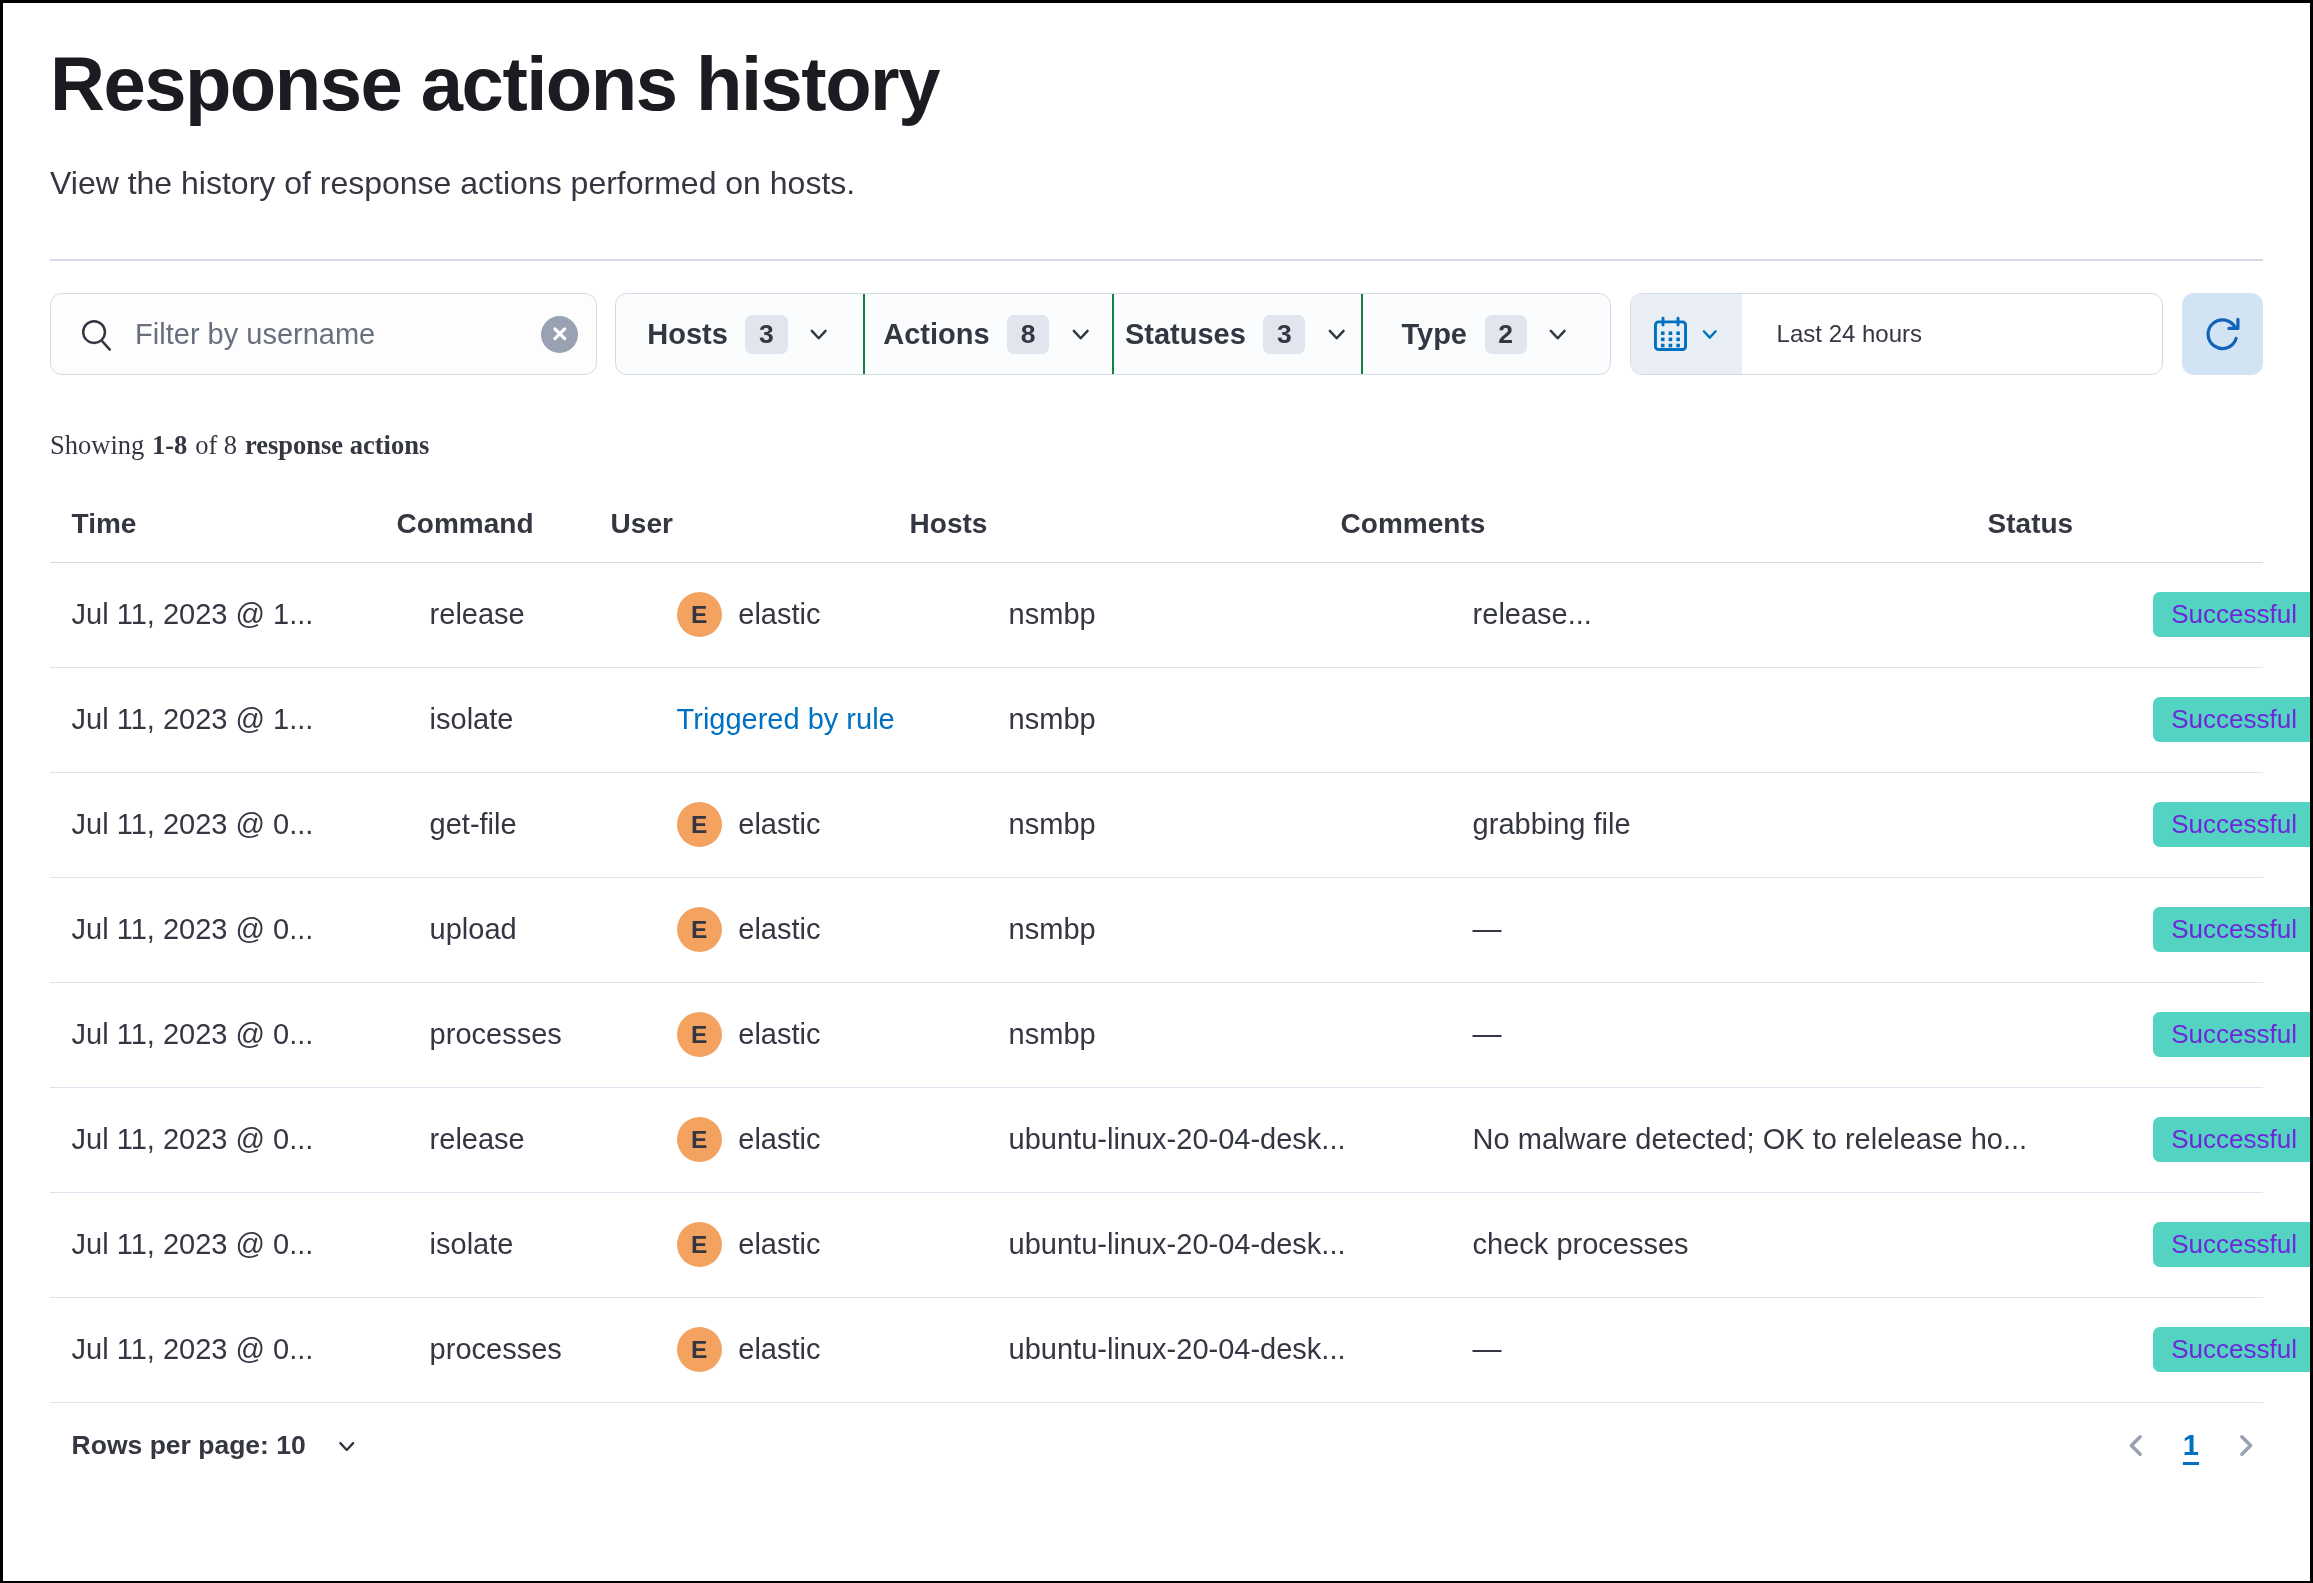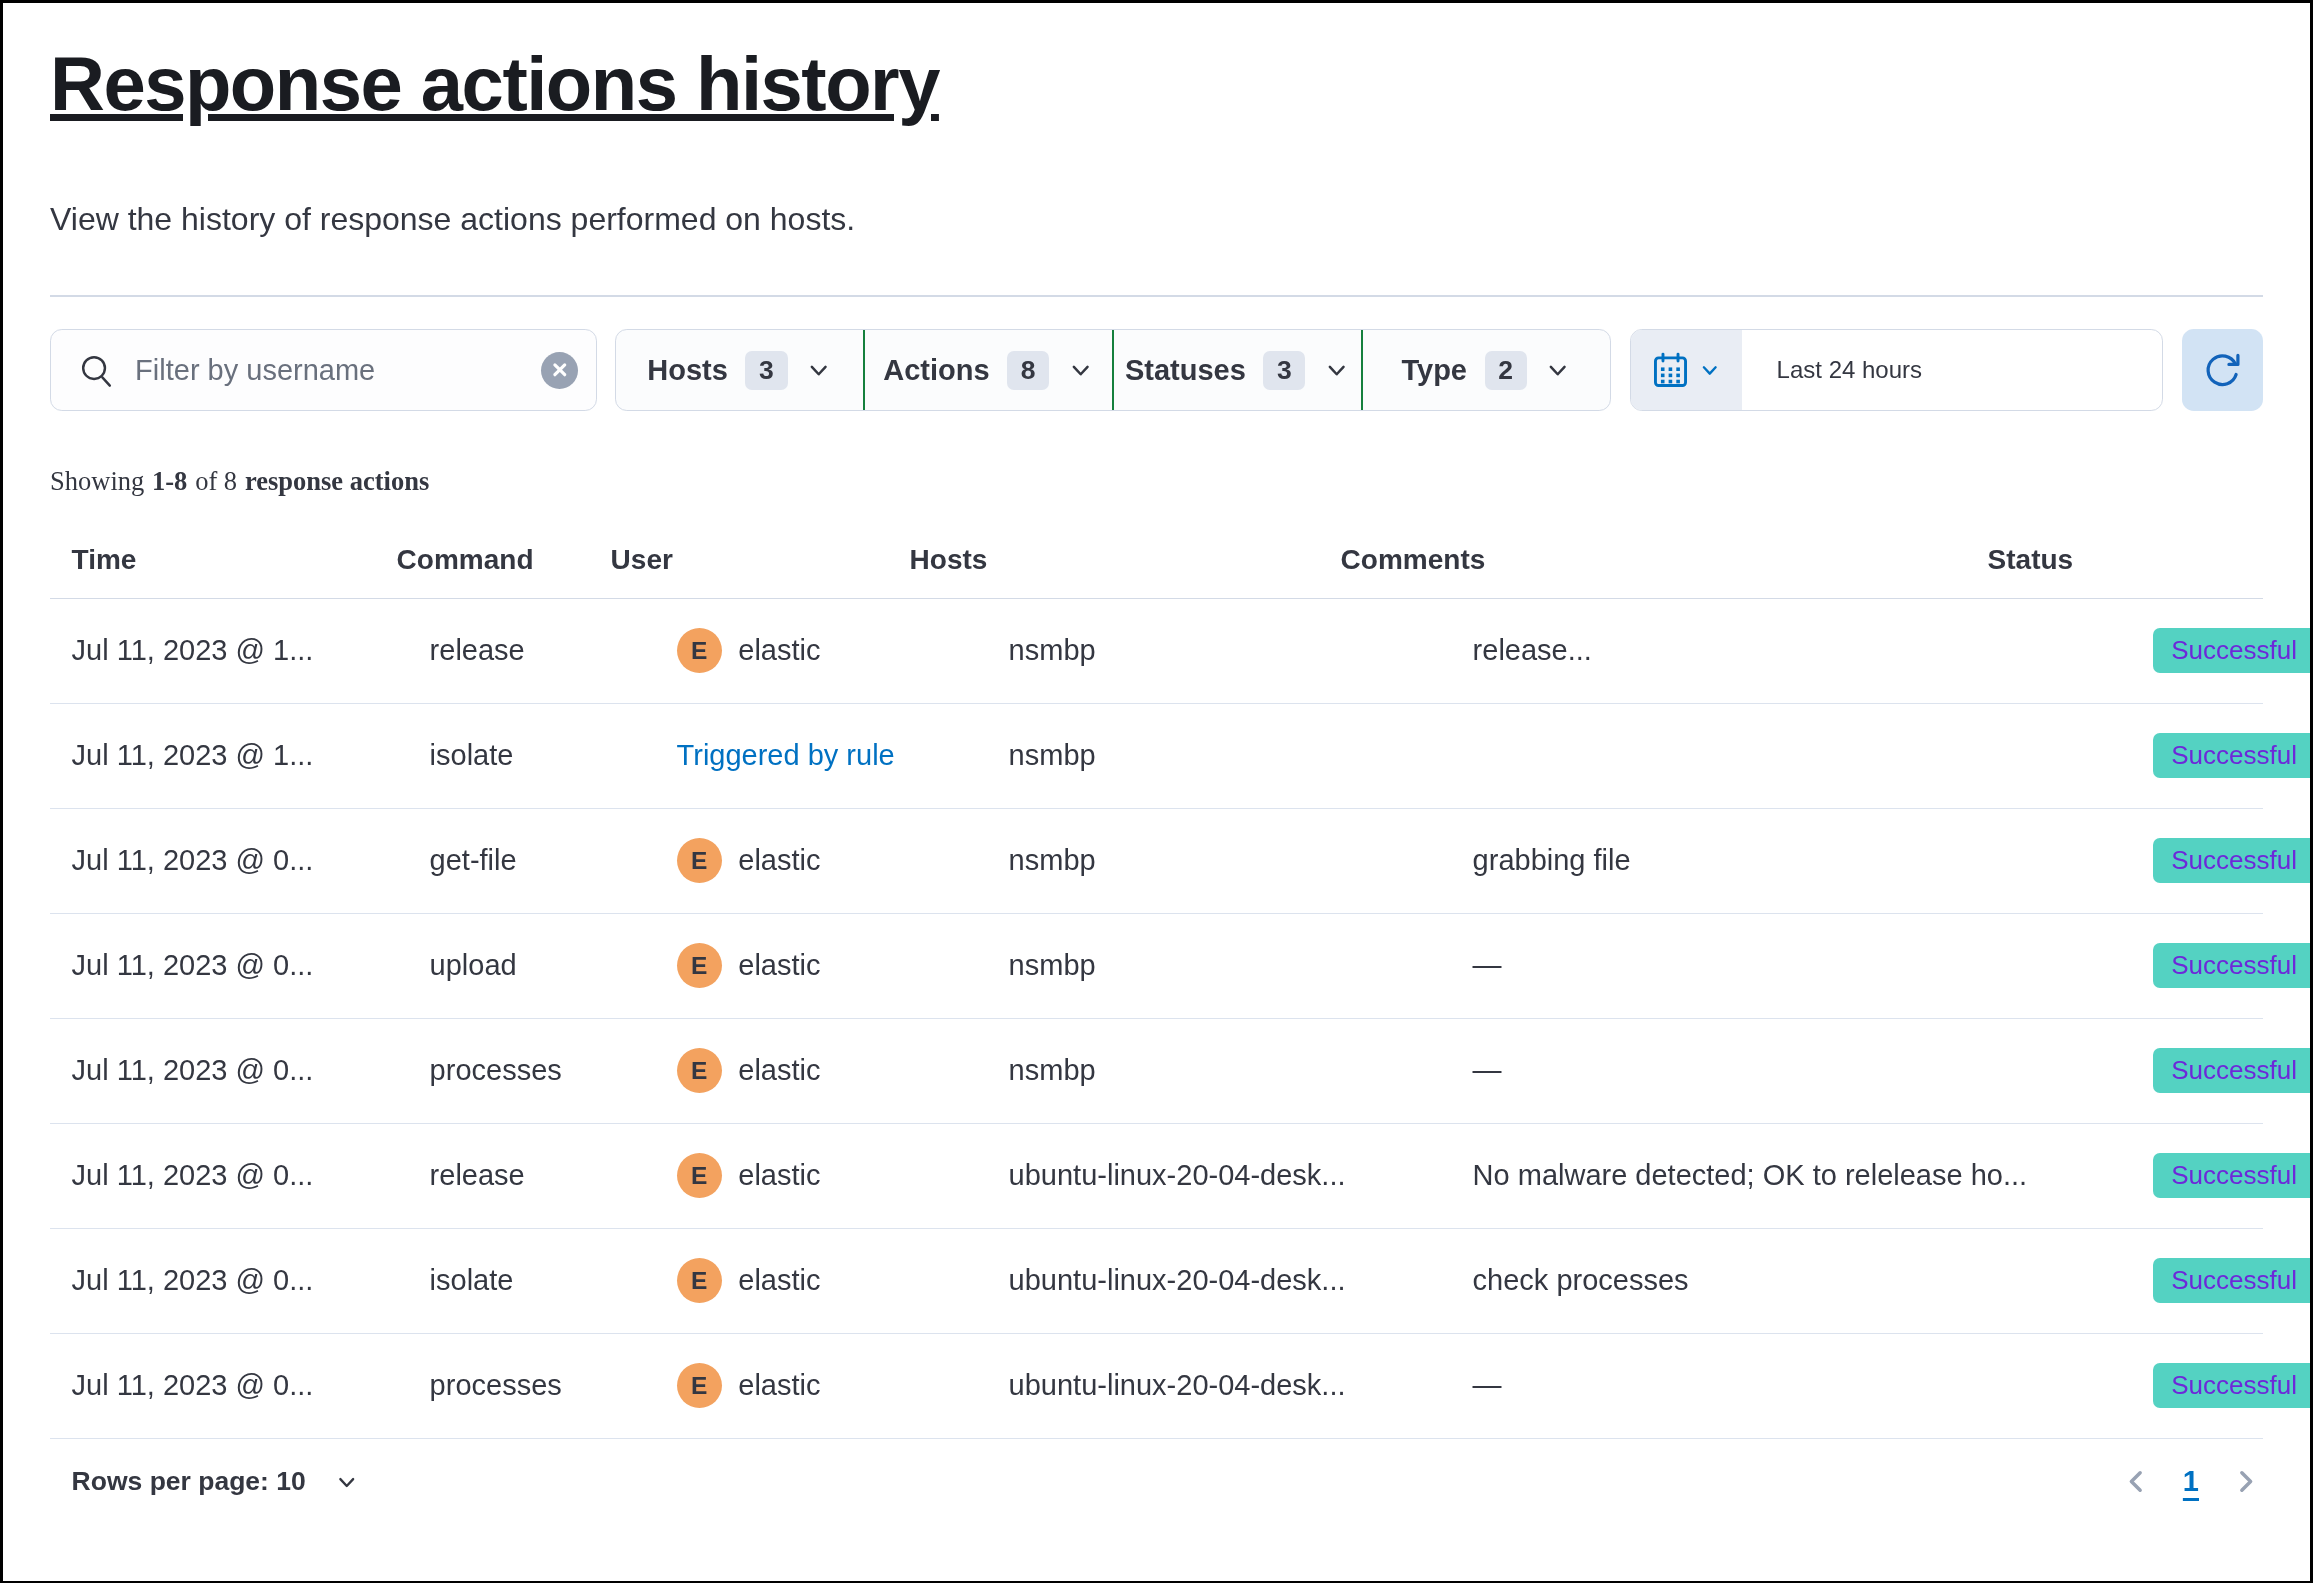--- a/index.html
+++ b/index.html
@@ -18,24 +18,23 @@
   .content { padding: 0 47px; }
 
   
   .page-title {
     margin-top: 35px;
     font-size: 76px;
     font-weight: 700;
     letter-spacing: -1.5px;
     color: #1a1c21;
     line-height: 1.2;
-    text-decoration: underline;
   }
   .page-subtitle {
-    margin-top: 70px;
+    margin-top: 34px;
     font-size: 32px;
     color: #343741;
     line-height: 1.25;
   }
   .header-rule {
     margin-top: 56px;
     border: none;
     border-top: 2px solid #d3dae6;
   }
 

